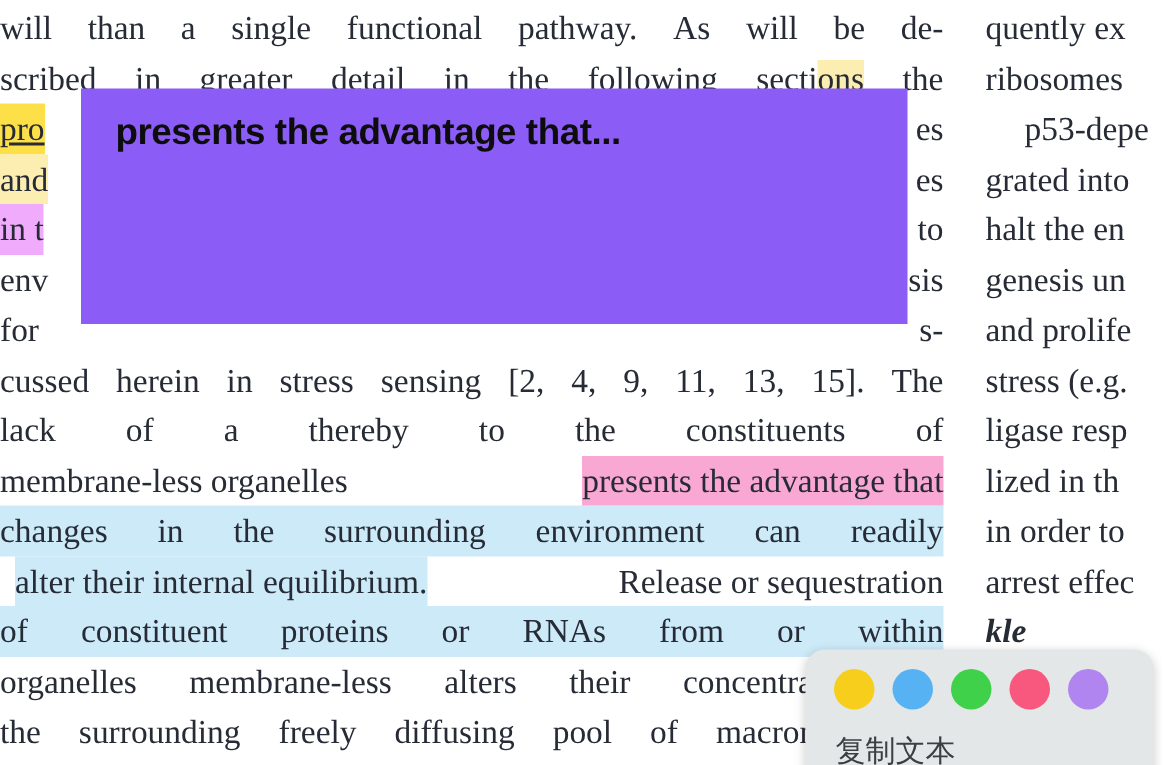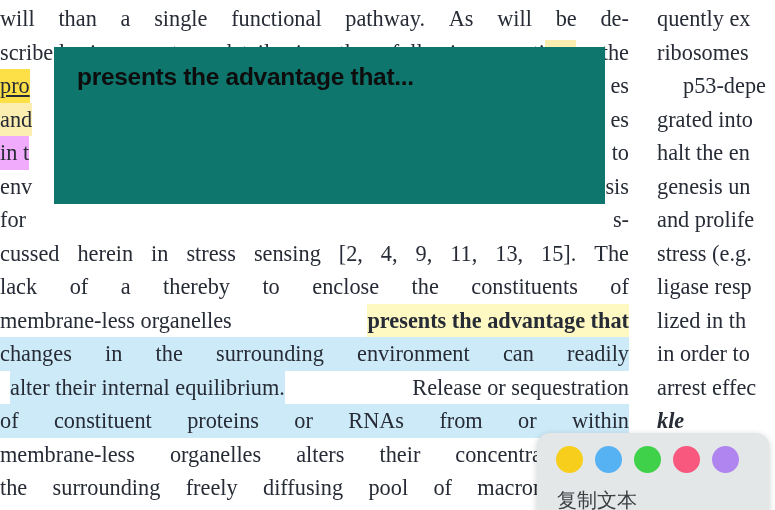--- a/index.html
+++ b/index.html
@@ -220,47 +220,46 @@
       <span>15].</span>
       <span>The</span>
     </div>
 
     <div class="jline">
       <span>lack</span>
       <span>of</span>
       <span>a</span>
       <span>thereby</span>
       <span>to</span>
-      <span>enclose</span>
       <span>the</span>
       <span>constituents</span>
       <span>of</span>
     </div>
 
     <div class="jline">
       <span>membrane-less organelles </span>
-      <span class="hl-blue" style="background: #fef9c3; font-weight: bold;">presents the advantage that</span>
+      <span class="hl-blue" style="background: #f9a8d4;">presents the advantage that</span>
     </div>
 
     <div class="line">
       <span class="hl-blue" style="display: block; width: 100%; text-align: justify; text-align-last: justify; background: rgb(205, 234, 249);">changes in the surrounding environment can readily</span>
     </div>
 
     <div class="jline">
       <span class="hl-blue" style="background: rgb(205, 234, 249); margin-left: 10px;">alter their internal equilibrium.</span>
       <span> Release or sequestration</span>
     </div>
 
     <div class="line">
       <span class="hl-blue" style="display: block; width: 100%; text-align: justify; text-align-last: justify; background: rgb(205, 234, 249);">of constituent proteins or RNAs from or within</span>
     </div>
 
     <div class="jline">
+      <span>organelles</span>
       <span>membrane-less</span>
-      <span>organelles</span>
       <span>alters</span>
       <span>their</span>
       <span>concentration</span>
       <span>in</span>
     </div>
 
     <div class="jline">
       <span>the</span>
       <span>surrounding</span>
       <span>freely</span>
@@ -295,21 +294,21 @@
     <span class="rline">ligase resp</span>
     <span class="rline">lized in th</span>
     <span class="rline">in order to</span>
     <span class="rline">arrest effec</span>
     <span class="rline bolditalic">kle</span>
     <span class="rline">kl</span>
     <span class="rline">pac</span>
     <span class="rline">through n</span>
   </div>
 
-  <div id="overlay-panel" style="background: #0f766e;">
+  <div id="overlay-panel" style="background: #8b5cf6; margin-top: 12px;">
     <div class="panel-text">presents the advantage that...</div>
   </div>
 
   <div id="highlight-popup" style="background: rgb(227, 231, 231);">
     <div id="swatch-row">
       <div class="swatch" id="sw0" style="background: rgb(246, 206, 27);"></div>
       <div class="swatch" id="sw1" style="background: rgb(87, 178, 244);"></div>
       <div class="swatch" id="sw2" style="background: rgb(63, 209, 74);"></div>
       <div class="swatch" id="sw3" style="background: rgb(248, 87, 126);"></div>
       <div class="swatch" id="sw4" style="background: rgb(177, 133, 239);"></div>

